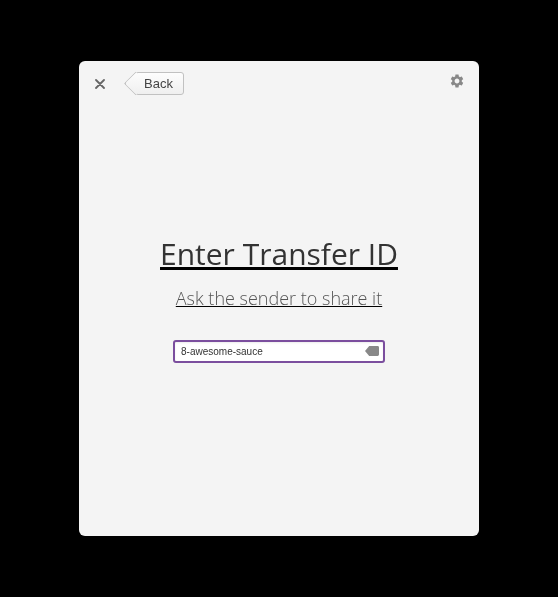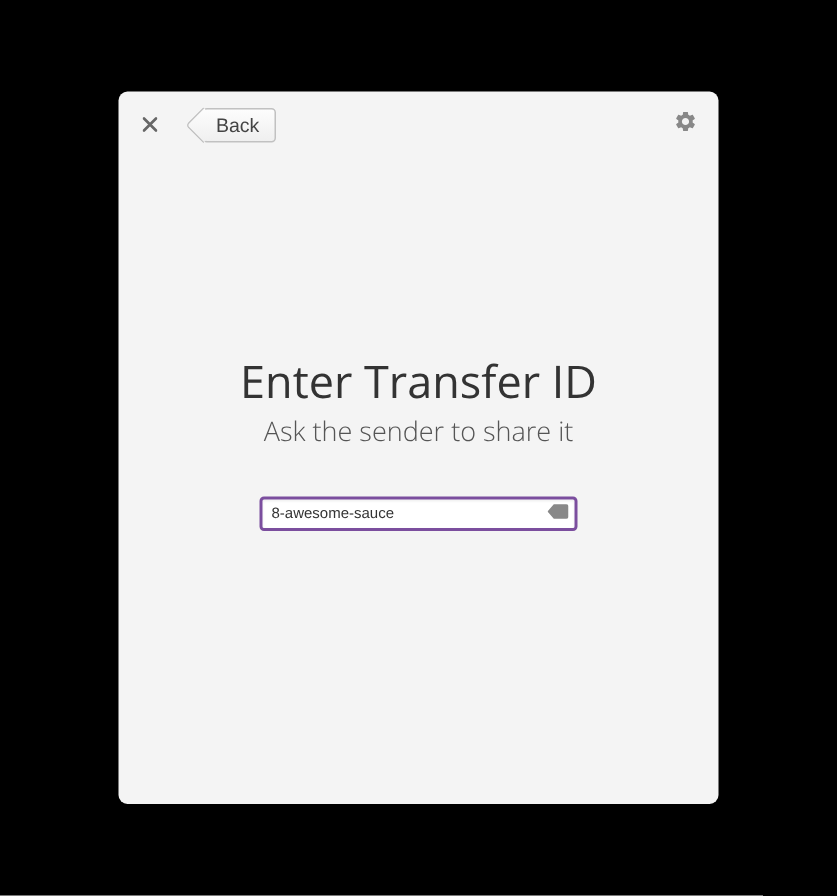--- a/index.html
+++ b/index.html
@@ -86,31 +86,32 @@
     .gear-btn svg {
       width: 16px;
       height: 16px;
     }
     .content {
       flex: 1;
       display: flex;
       flex-direction: column;
       align-items: center;
       padding-top: 128px;
+      text-decoration: underline;
     }
     .title {
       font-size: 30px;
       font-weight: 400;
       color: #333;
     }
     .subtitle {
       font-size: 18px;
       font-weight: 300;
       color: #555;
-      margin-top: 2px;
+      margin-top: 12px;
     }
     .input-row {
       margin-top: 28px;
       position: relative;
     }
     .transfer-input {
       width: 212px;
       padding: 4px 28px 4px 6px;
       font-size: 10px;
       border: 2px solid #7b4e9e;

